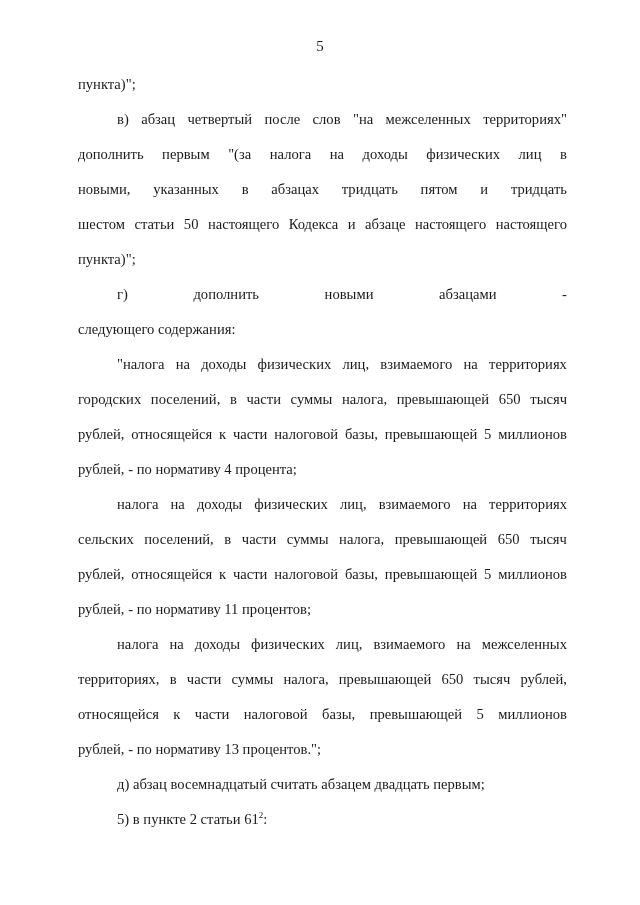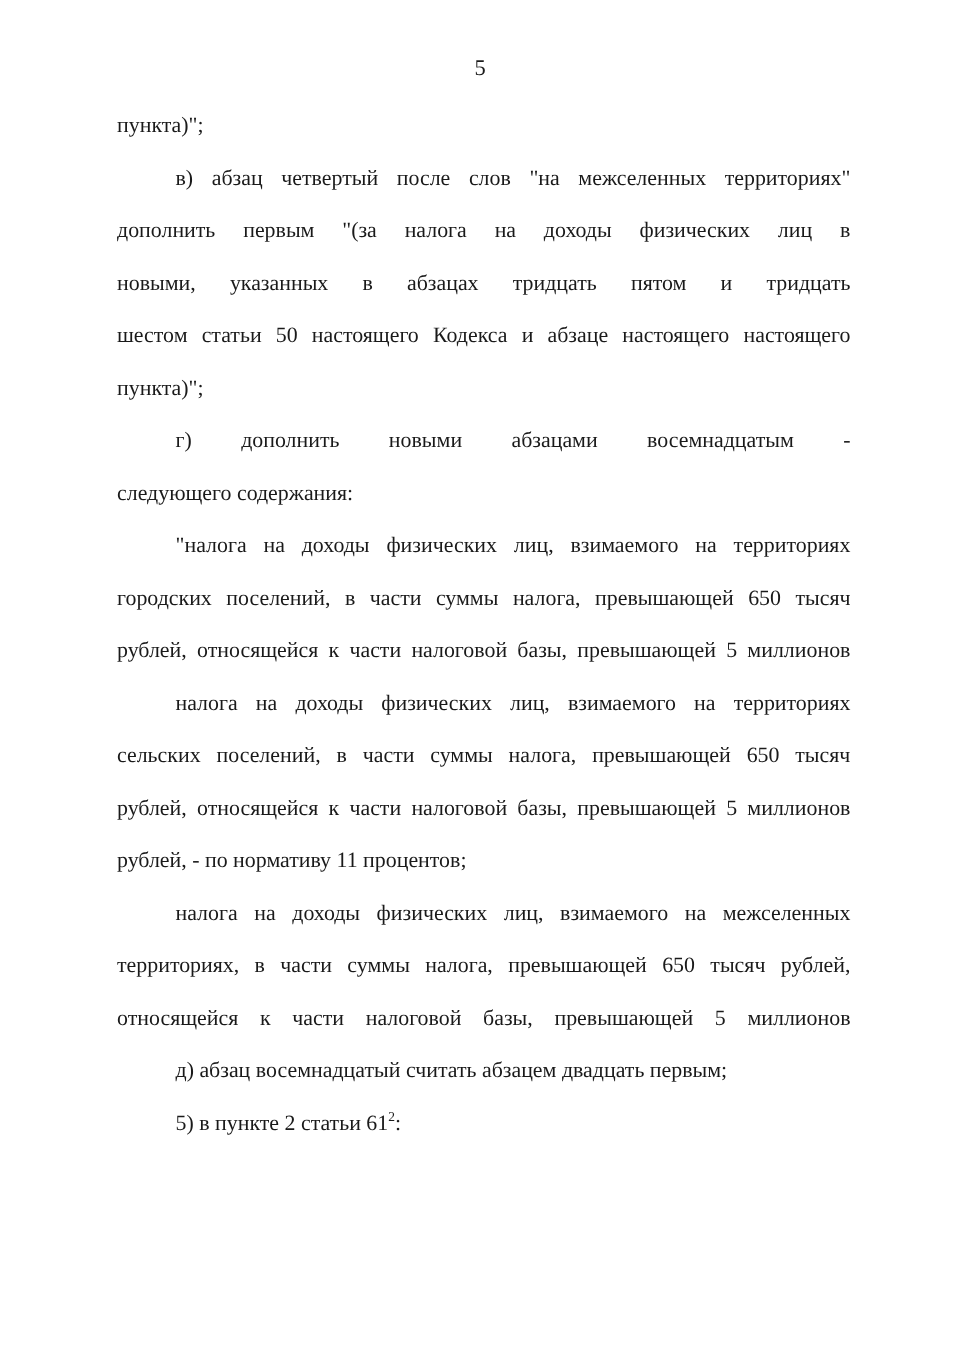--- a/index.html
+++ b/index.html
@@ -92,21 +92,20 @@
       <span>абзаце</span>
       <span>настоящего</span>
       <span>настоящего</span>
     </div>
     <div class="line"><span>пункта)";</span></div>
     <div class="line indent justify">
       <span>г)</span>
       <span>дополнить</span>
       <span>новыми</span>
       <span>абзацами</span>
-      <span>восемнадцатым</span>
       <span>-</span>
     </div>
     <div class="line"><span>следующего содержания:</span></div>
     <div class="line indent justify">
       <span>"налога</span>
       <span>на</span>
       <span>доходы</span>
       <span>физических</span>
       <span>лиц,</span>
       <span>взимаемого</span>
@@ -128,20 +127,21 @@
       <span>рублей,</span>
       <span>относящейся</span>
       <span>к</span>
       <span>части</span>
       <span>налоговой</span>
       <span>базы,</span>
       <span>превышающей</span>
       <span>5</span>
       <span>миллионов</span>
     </div>
+    <div class="line"><span>рублей, - по нормативу 4 процента;</span></div>
     <div class="line indent justify">
       <span>налога</span>
       <span>на</span>
       <span>доходы</span>
       <span>физических</span>
       <span>лиц,</span>
       <span>взимаемого</span>
       <span>на</span>
       <span>территориях</span>
     </div>
@@ -192,15 +192,16 @@
     <div class="line justify">
       <span>относящейся</span>
       <span>к</span>
       <span>части</span>
       <span>налоговой</span>
       <span>базы,</span>
       <span>превышающей</span>
       <span>5</span>
       <span>миллионов</span>
     </div>
+    <div class="line"><span>рублей, - по нормативу 13 процентов.";</span></div>
     <div class="line indent"><span>д) абзац восемнадцатый считать абзацем двадцать первым;</span></div>
     <div class="line indent"><span>5) в пункте 2 статьи 61</span><sup>2</sup><span>:</span></div>
   </div>
 
 </body></html>

